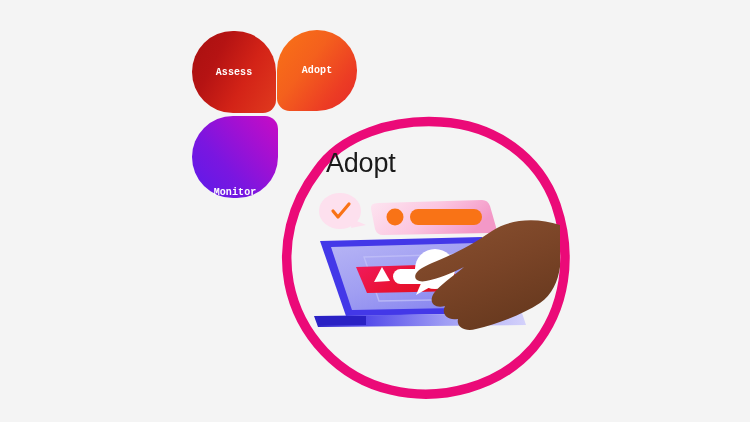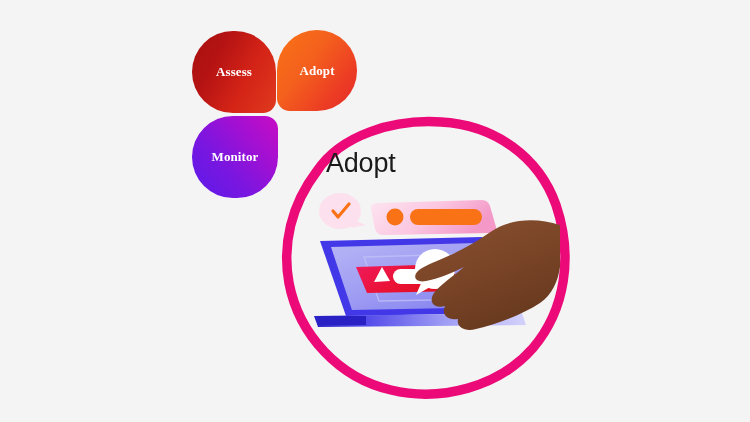--- a/index.html
+++ b/index.html
@@ -24,25 +24,25 @@
     background: #f4f4f4;
   }
 
   
   .blob {
     position: absolute;
     display: flex;
     align-items: center;
     justify-content: center;
     color: #ffffff;
-    font-size: 13px;
+    font-size: 10px;
     font-weight: 700;
     letter-spacing: 0.1px;
     user-select: none;
-    font-family: Liberation Serif, serif;
+    font-family: Liberation Mono, monospace;
   }
 
   .blob-assess {
     left: 192px;
     top: 31px;
     width: 84px;
     height: 82px;
     border-radius: 44px 44px 14px 44px;
     background: linear-gradient(118deg, #a81010 0%, #b51313 30%, #d32317 62%, #e03a1e 100%);
   }
@@ -56,20 +56,21 @@
     background: linear-gradient(128deg, #f97316 0%, #f4601d 40%, #ec3c24 75%, #e52a28 100%);
   }
 
   .blob-monitor {
     left: 192px;
     top: 116px;
     width: 86px;
     height: 82px;
     border-radius: 44px 14px 44px 44px;
     background: linear-gradient(48deg, #5b1bea 0%, #7a16e0 38%, #a310d2 70%, #c80cc4 100%);
+    align-items: flex-end;
   }
 
   
   .circle-wrap {
     position: absolute;
     left: 281px;
     top: 113px;
     width: 290px;
     height: 290px;
   }

